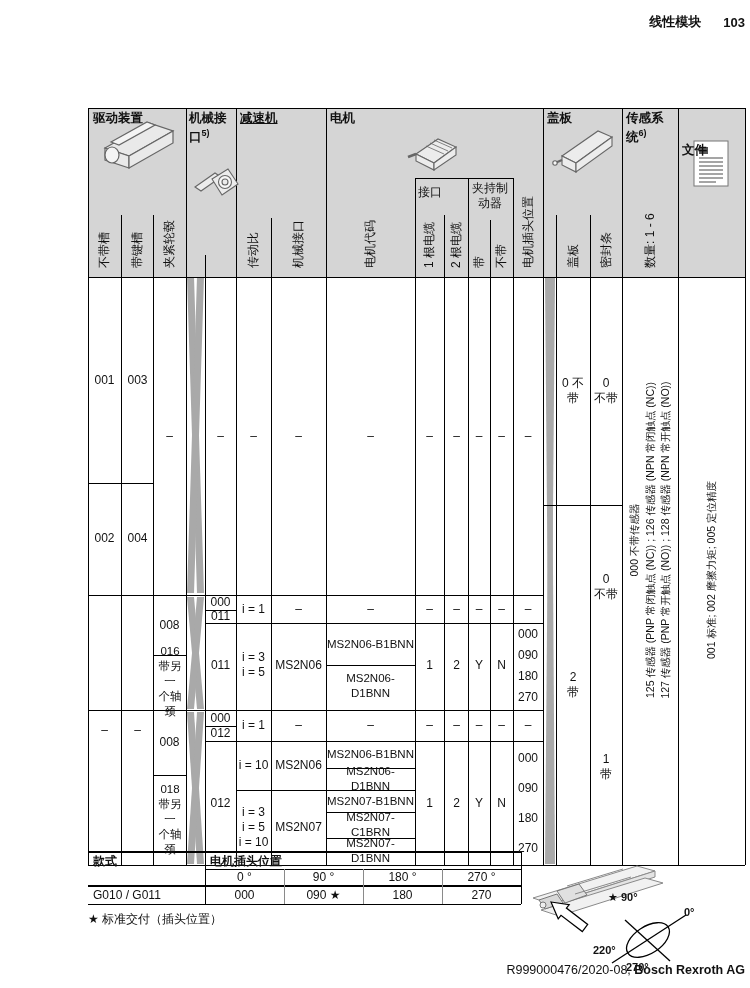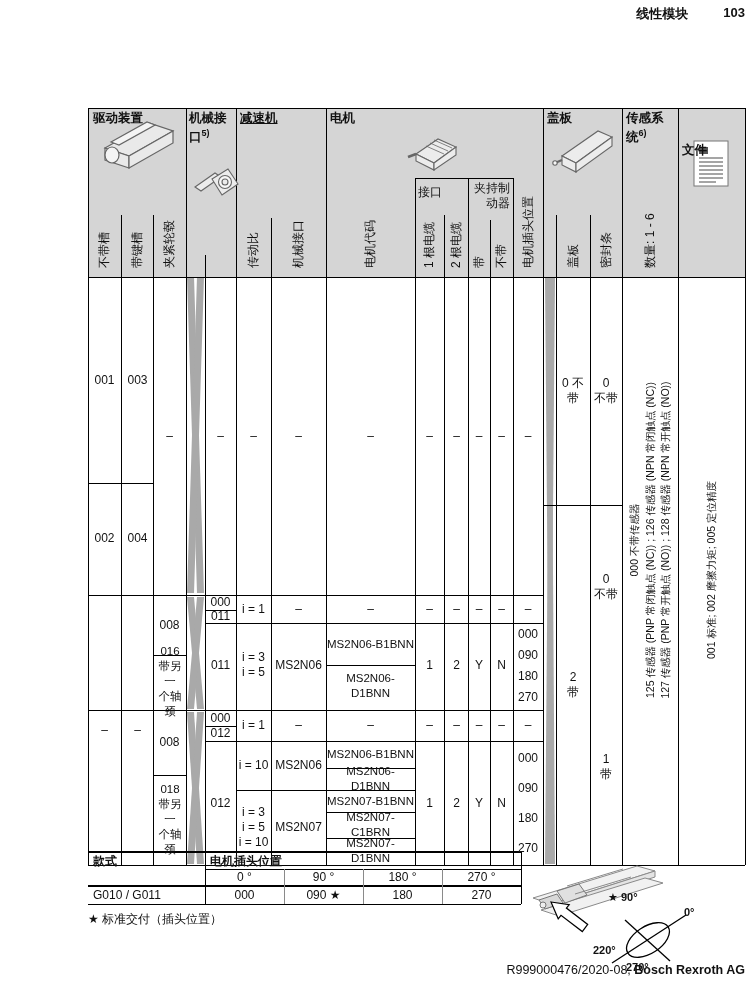--- a/index.html
+++ b/index.html
@@ -2,32 +2,32 @@
 <html><head>
 <meta charset="utf-8">
 <style>
   html,body{margin:0;padding:0;background:#fff;}
   .page{position:relative;width:750px;height:988px;background:#fff;overflow:hidden;
         font-family:"Liberation Sans","DejaVu Sans",sans-serif;color:#111;}
   svg.layer{position:absolute;left:0;top:0;}
   .hdrbg{position:absolute;left:88px;top:108px;width:657px;height:169px;background:#d5d5d5;}
   .c{position:absolute;display:flex;align-items:center;justify-content:center;
      text-align:center;white-space:pre-line;font-size:12px;line-height:15px;}
-  .l{justify-content:flex-start;text-align:right;}
+  .l{justify-content:flex-start;text-align:center;}
   .b{font-weight:bold;}
   .sm{font-size:11.5px;}
   .gt{position:absolute;font-weight:bold;font-size:12.5px;line-height:15px;white-space:normal;}
   .rl{position:absolute;transform-origin:0 0;transform:rotate(-90deg);
       white-space:pre;font-size:12px;line-height:14px;height:14px;}
   .rb{position:absolute;transform-origin:0 0;transform:rotate(-90deg);
       white-space:pre-line;text-align:center;font-size:10.5px;line-height:15.5px;}
   sup{font-size:9px;}
   .plug3{line-height:21px;}
   .plug4{line-height:30px;}
-  .pgtitle{position:absolute;top:5px;right:5px;display:flex;gap:35px;align-items:flex-start;
+  .pgtitle{position:absolute;top:13px;right:5px;display:flex;gap:22px;align-items:center;
            font-weight:bold;font-size:13px;}
   .footer{position:absolute;top:963px;right:5px;font-size:12.5px;}
   .fn{position:absolute;left:88px;top:911px;font-size:12px;}
   .ang{position:absolute;font-weight:bold;font-size:11px;white-space:pre;}
 </style>
 </head>
 <body>
 
 <div class="page">
 

